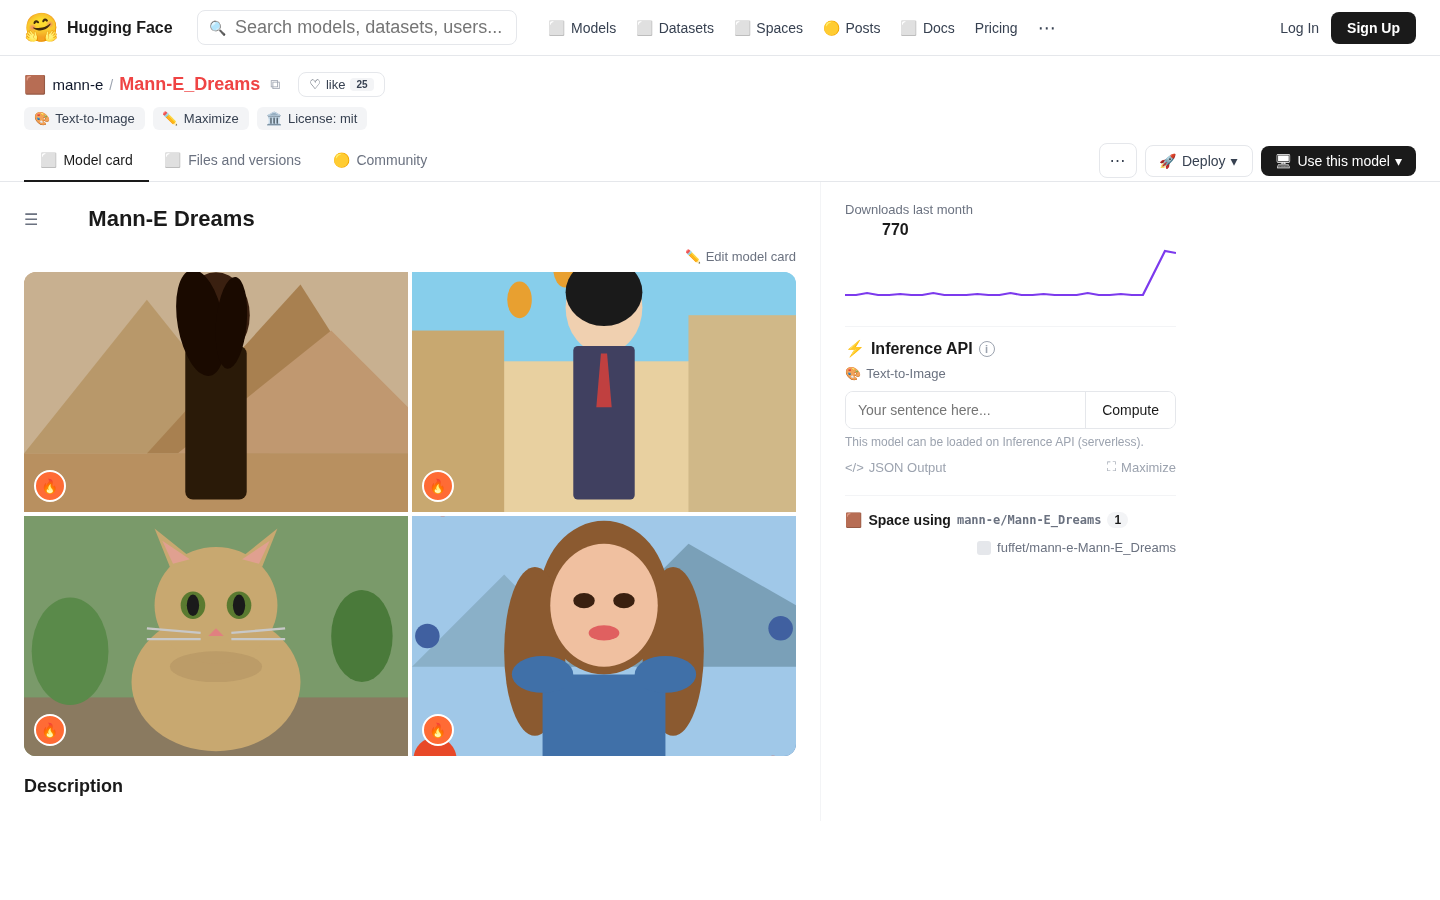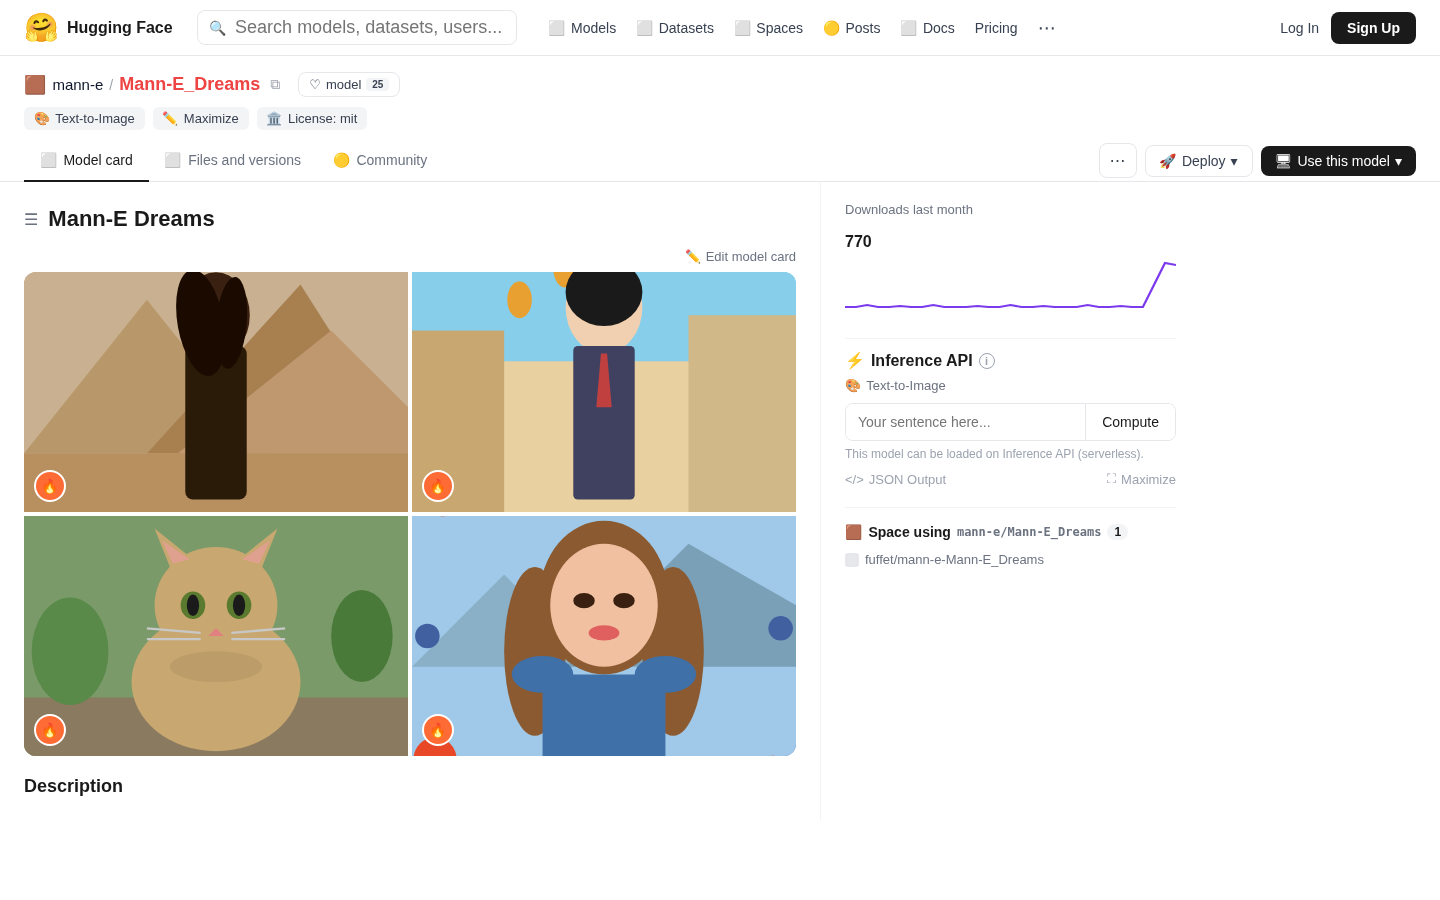--- a/index.html
+++ b/index.html
@@ -77,41 +77,41 @@
     }
 
     
     .main-layout { display: flex; gap: 0; }
     .content-area { flex: 1; padding: 24px; max-width: 820px; }
     .sidebar { width: 380px; padding: 20px 24px; border-left: 1px solid #f3f4f6; flex-shrink: 0; }
 
     
     .content-header { display: flex; align-items: center; gap: 10px; margin-bottom: 16px; }
     .hamburger-icon { font-size: 16px; color: #6b7280; cursor: pointer; }
-    .content-title { font-size: 22px; font-weight: 700; }
+    .content-title { font-size: 22px; font-weight: 700; margin-left: 40px; }
 
     
     .image-grid { display: grid; grid-template-columns: 1fr 1fr; gap: 4px; border-radius: 12px; overflow: hidden; }
     .grid-item { position: relative; overflow: hidden; }
     .grid-img-placeholder {
       width: 100%; height: 240px; position: relative; overflow: hidden;
     }
     .avatar-overlay {
       position: absolute; bottom: 10px; left: 10px;
       width: 32px; height: 32px; border-radius: 50%;
       background: #ff6b35; border: 2px solid #fff;
       display: flex; align-items: center; justify-content: center;
       font-size: 14px;
     }
     .desc-title { font-size: 18px; font-weight: 700; margin-top: 20px; color: #1a1a1a; }
 
     
     .downloads-section { margin-bottom: 20px; }
-    .downloads-label { font-size: 13px; color: #6b7280; margin-bottom: 16px; }
-    .downloads-count { font-size: 16px; font-weight: 700; color: #1a1a1a; }
+    .downloads-label { font-size: 13px; color: #6b7280; margin-bottom: 4px; }
+    .downloads-count { font-size: 16px; font-weight: 700; color: #1a1a1a; margin-left: 37px; }
     .chart-area { margin-top: 4px; }
 
     
     .chart-svg { width: 100%; height: 60px; }
 
     .inference-section { margin-bottom: 20px; }
     .inference-title { display: flex; align-items: center; gap: 6px; font-size: 16px; font-weight: 700; margin-bottom: 8px; }
     .lightning { font-size: 16px; }
     .info-icon { color: #9ca3af; font-size: 12px; border: 1px solid #9ca3af; border-radius: 50%; width: 16px; height: 16px; display: flex; align-items: center; justify-content: center; font-size: 11px; cursor: pointer; }
     .text-to-image-badge { display: flex; align-items: center; gap: 5px; font-size: 13px; color: #6b7280; margin-bottom: 10px; }
@@ -122,21 +122,21 @@
     .inference-note { font-size: 12px; color: #9ca3af; margin-bottom: 10px; }
 
     .output-row { display: flex; align-items: center; justify-content: space-between; }
     .json-output { display: flex; align-items: center; gap: 5px; font-size: 13px; color: #9ca3af; cursor: pointer; }
     .maximize-btn { display: flex; align-items: center; gap: 5px; font-size: 13px; color: #9ca3af; cursor: pointer; }
 
     .space-section { margin-top: 16px; }
     .space-title { display: flex; align-items: center; gap: 6px; font-size: 14px; font-weight: 600; margin-bottom: 8px; }
     .space-emoji { font-size: 14px; }
     .space-count { background: #f3f4f6; border-radius: 10px; padding: 1px 7px; font-size: 12px; font-weight: 600; }
-    .space-item { display: flex; align-items: center; gap: 6px; font-size: 13px; color: #6b7280; cursor: pointer; padding: 4px 0; }
+    .space-item { display: flex; align-items: center; gap: 6px; font-size: 13px; color: #6b7280; cursor: pointer; padding: 4px 0; justify-content: flex-end; }
     .space-dot { width: 14px; height: 14px; background: #e5e7eb; border-radius: 3px; flex-shrink: 0; }
 
     
     .img-desert { background: linear-gradient(160deg, #c8a882 0%, #a07850 30%, #8b6640 60%, #6b4e2e 100%); }
     .img-anime { background: linear-gradient(180deg, #87ceeb 0%, #b0d4f1 20%, #d4a0c8 50%, #8090b0 100%); }
     .img-cat { background: linear-gradient(180deg, #6b8e6b 0%, #8b7355 30%, #c8a870 60%, #a08060 100%); }
     .img-portrait { background: linear-gradient(180deg, #87ceeb 0%, #c4a0b4 30%, #e8c0c0 60%, #4a7ab0 90%); }
   </style>
 </head>
 <body>
@@ -187,21 +187,21 @@
 </nav>
 
 <div class="breadcrumb-section">
   <span class="model-emoji">🟫</span>
   <span class="breadcrumb-owner">mann-e</span>
   <span class="breadcrumb-sep">/</span>
   <span class="breadcrumb-model">Mann-E_Dreams</span>
   <span class="copy-icon">⧉</span>
   <button class="like-btn">
     <span>♡</span>
-    <span>model</span>
+    <span>like</span>
     <span class="like-count">25</span>
   </button>
 </div>
 
 <div class="tags-section">
   <div class="tag">
     <span class="tag-icon">🎨</span>
     <span>Text-to-Image</span>
   </div>
   <div class="tag">

